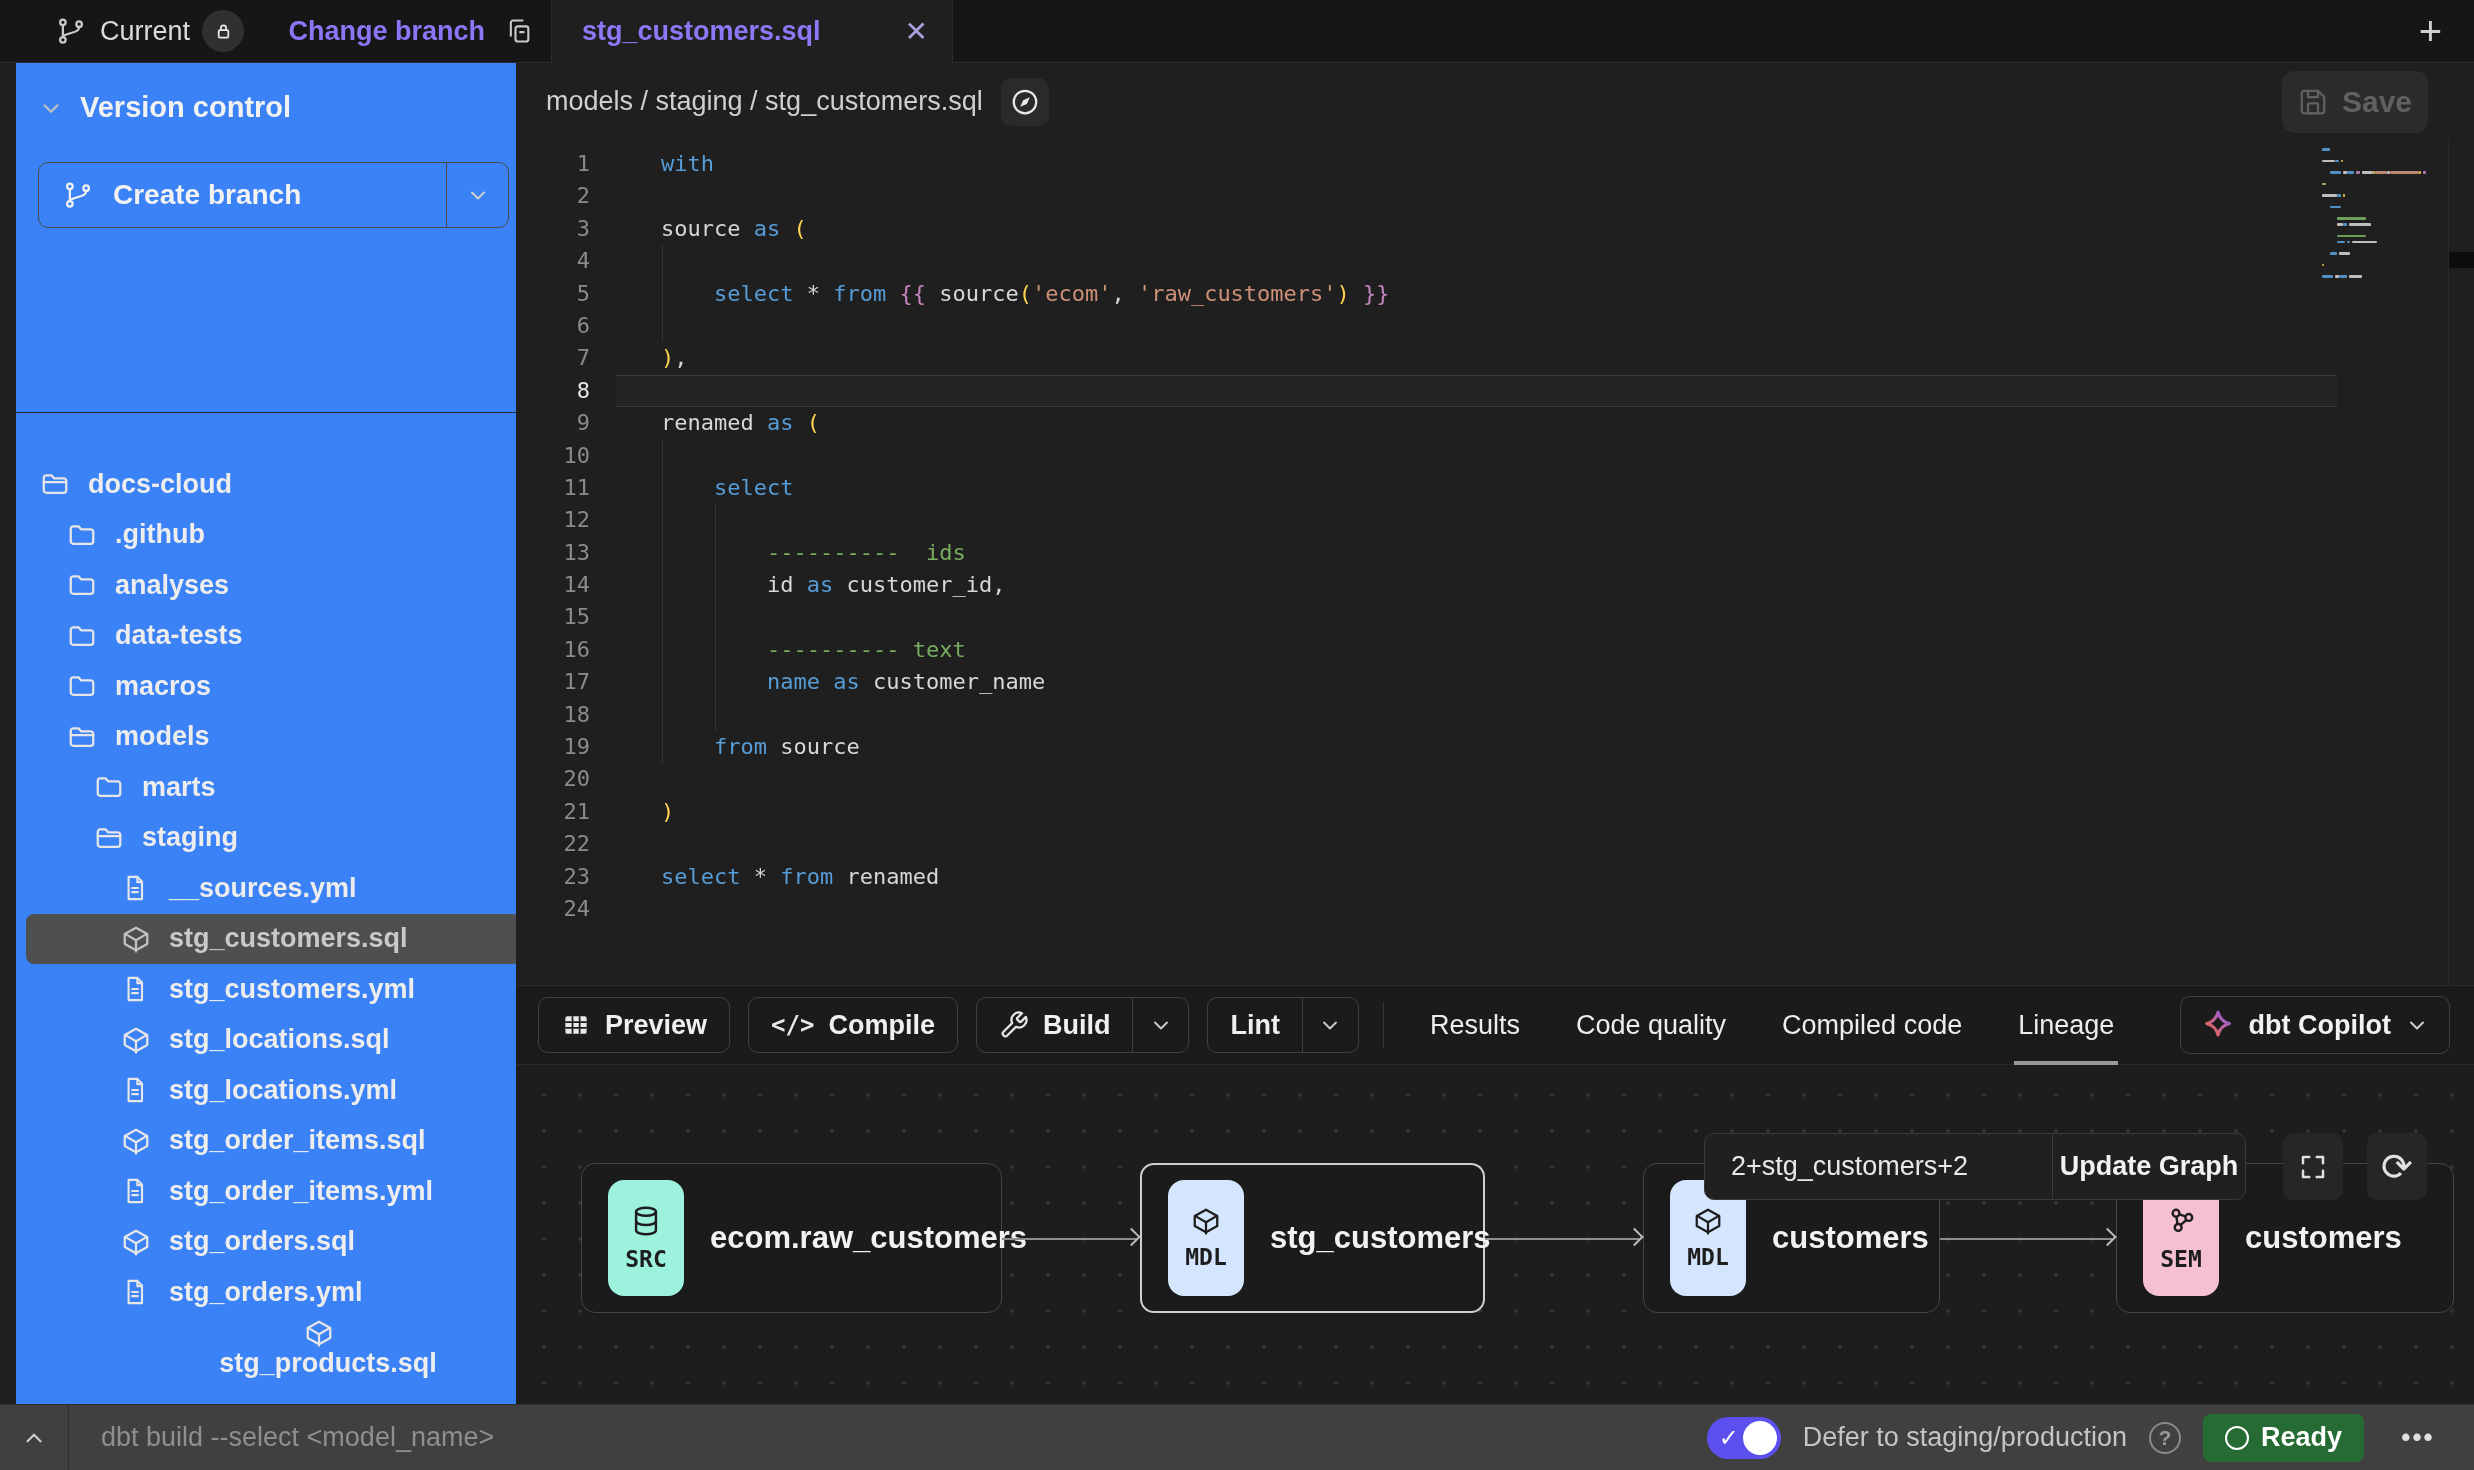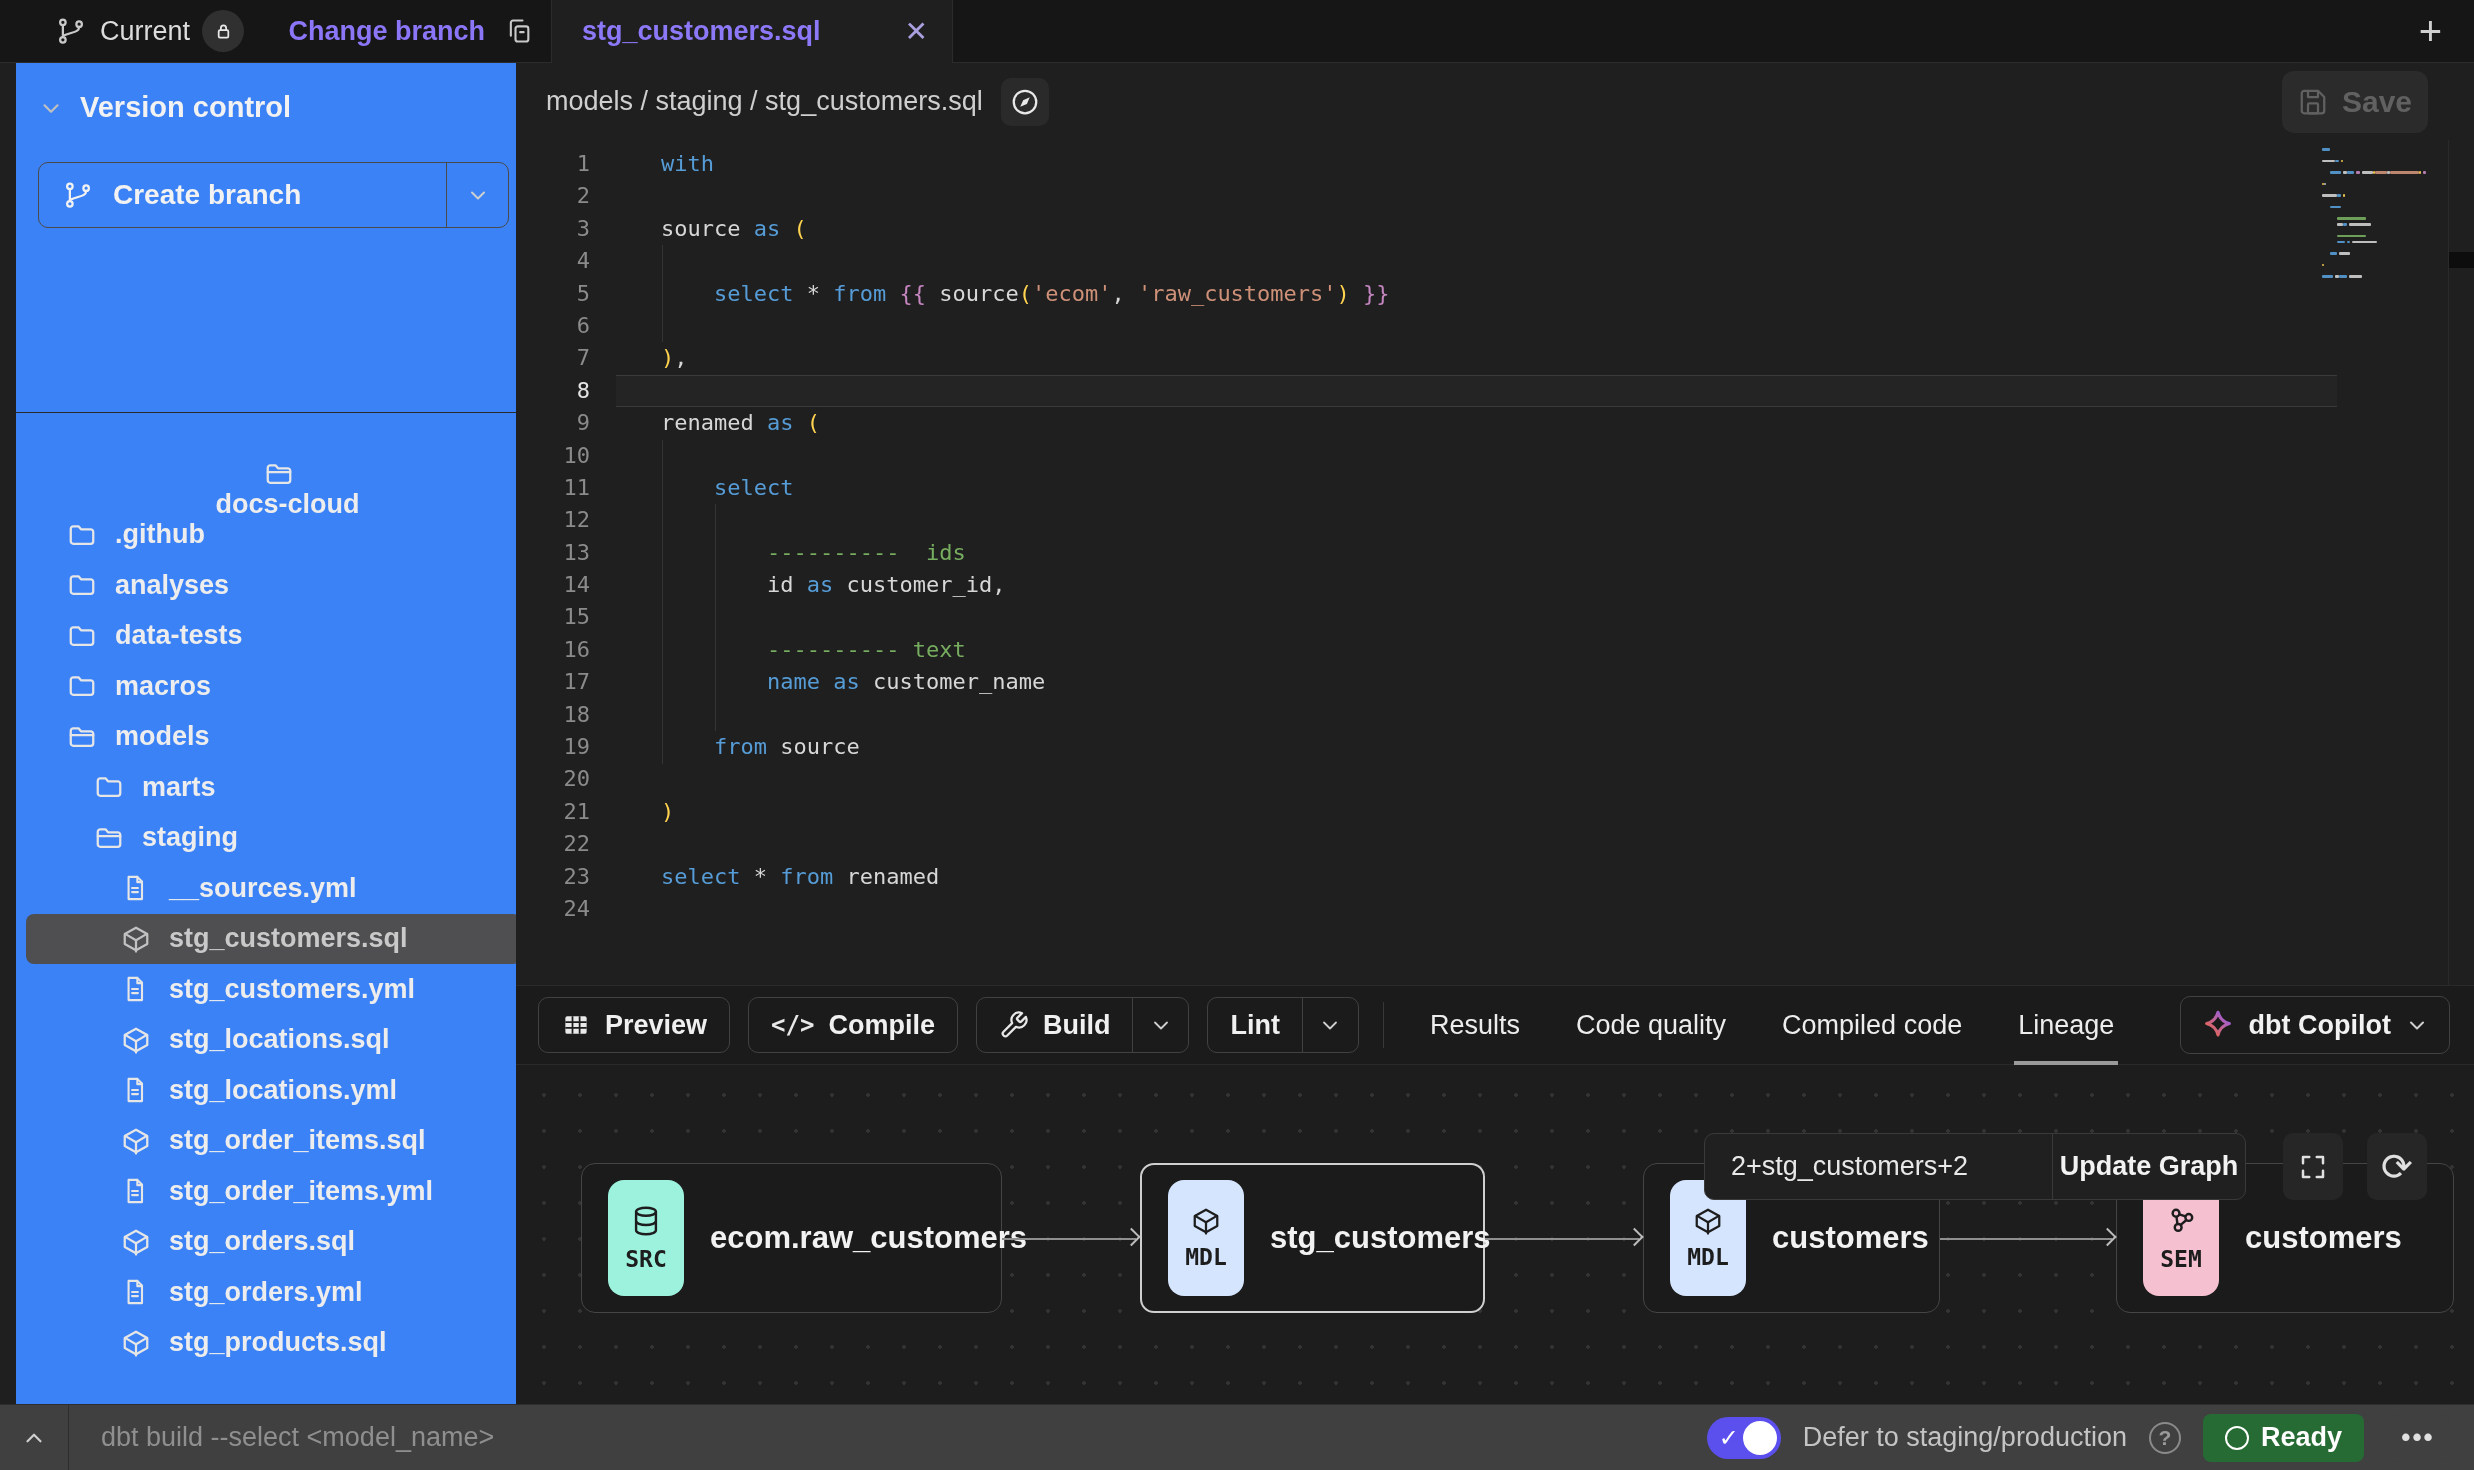--- a/index.html
+++ b/index.html
@@ -170,21 +170,21 @@
       </div>
       <div class="cb-drop">
           <svg width="24" height="24" viewBox="0 0 24 24" fill="none" stroke="currentColor" stroke-width="2" stroke-linecap="round" stroke-linejoin="round">
             <path d="M6 9.5l6 6 6-6"></path>
           </svg>
         </div>
     </div>
   </div>
   <div class="fe-section">
     <div id="file-tree">
-        <div class="tree-row" style="padding-left: 14px; flex-direction: column;">
+        <div class="tree-row" style="padding-left: 14px;">
           <span class="t-icon">
             <svg width="30" height="30" viewBox="0 0 24 24" fill="none" stroke="currentColor" stroke-width="1.8" stroke-linecap="round" stroke-linejoin="round">
               <path d="M3 7a2 2 0 0 1 2-2h4.2l2 2.4H19a2 2 0 0 1 2 2V17a2 2 0 0 1-2 2H5a2 2 0 0 1-2-2z"></path>
               <path d="M3 10.5h18"></path>
             </svg>
           </span>
           <span class="t-label">docs-cloud</span>
         </div>
         <div class="tree-row" style="padding-left: 41px;">
           <span class="t-icon">
@@ -327,21 +327,21 @@
         <div class="tree-row" style="padding-left: 95px;">
           <span class="t-icon">
             <svg width="28" height="28" viewBox="0 0 24 24" fill="none" stroke="currentColor" stroke-width="1.8" stroke-linecap="round" stroke-linejoin="round">
               <path d="M6.5 2.5h7.5l4 4V21.5h-11.5z"></path>
               <path d="M14 2.5V7h4"></path>
               <path d="M9.5 12h5M9.5 15.5h5"></path>
             </svg>
           </span>
           <span class="t-label">stg_orders.yml</span>
         </div>
-        <div class="tree-row" style="padding-left: 95px;">
+        <div class="tree-row" style="padding-left: 95px; flex-direction: column;">
           <span class="t-icon">
             <svg width="30" height="30" viewBox="0 0 24 24" fill="none" stroke="currentColor" stroke-width="1.8" stroke-linecap="round" stroke-linejoin="round">
               <path d="M21 8l-9-5-9 5v8l9 5 9-5z"></path>
               <path d="M3.3 7.9 12 13l8.7-5.1"></path>
               <path d="M12 22V13"></path>
             </svg>
           </span>
           <span class="t-label">stg_products.sql</span>
         </div>
       </div>

